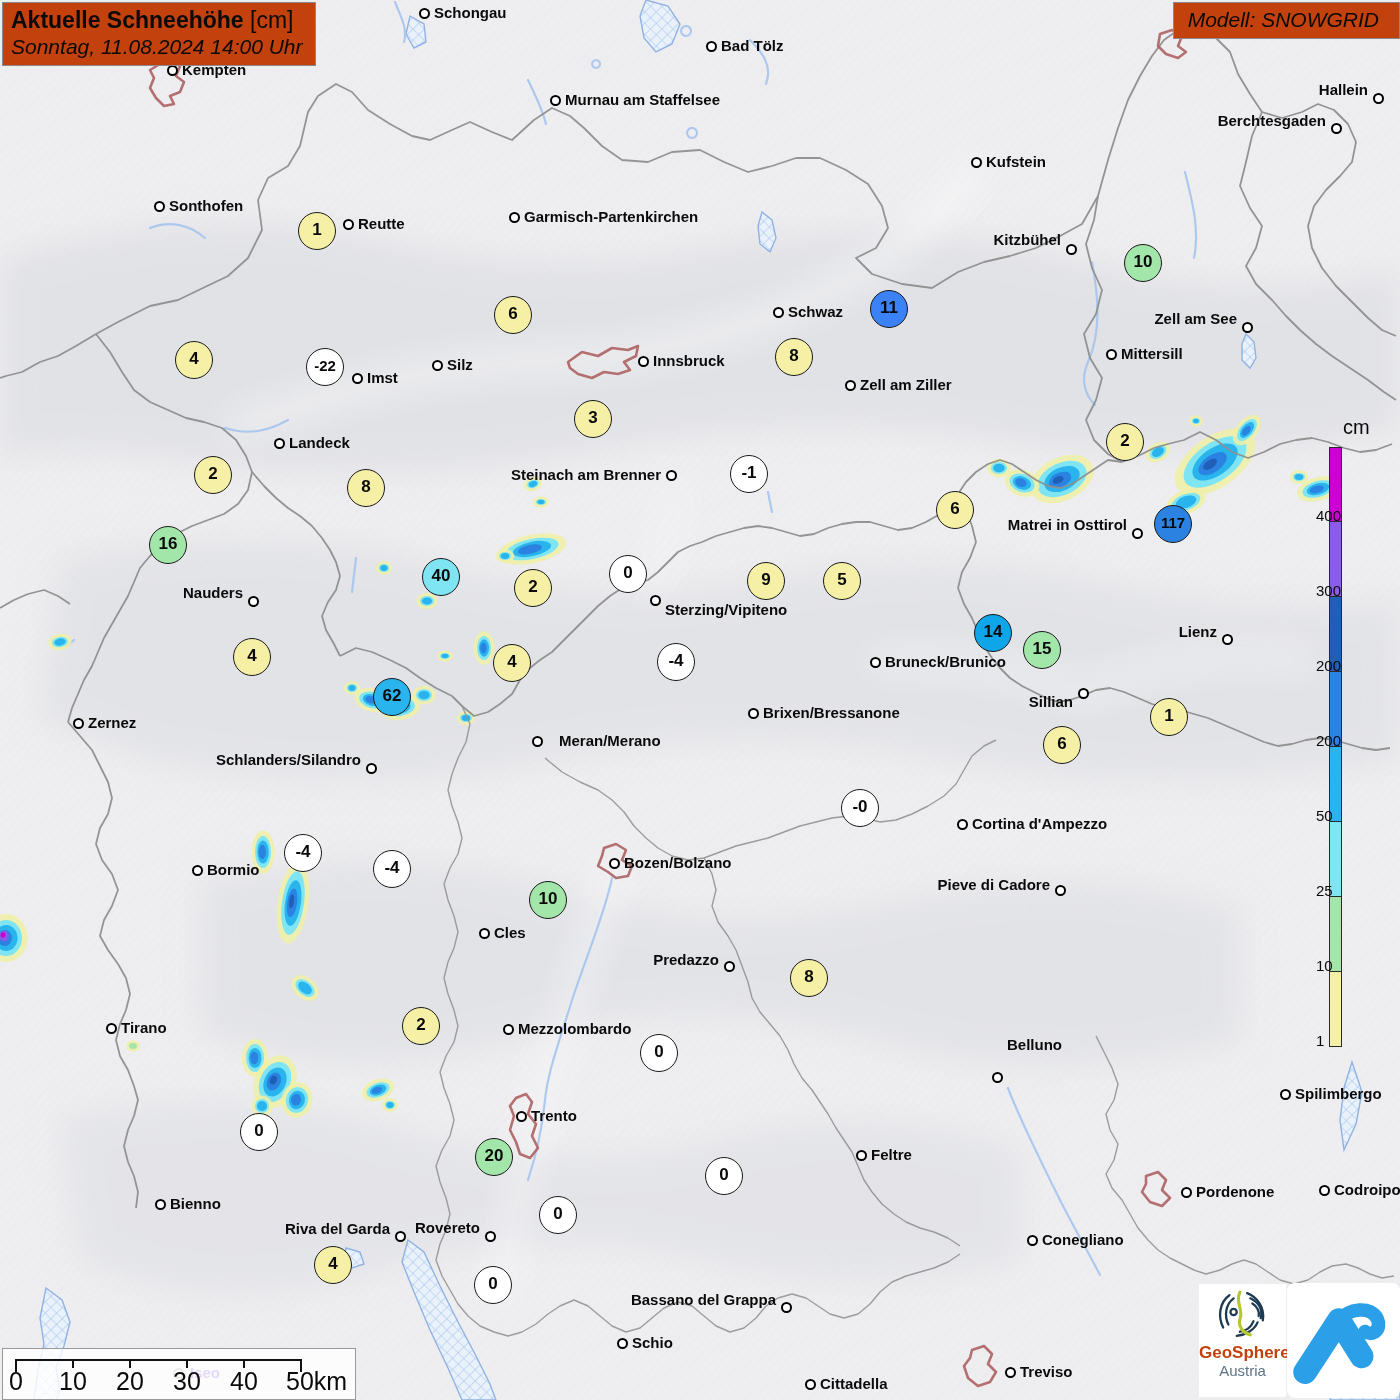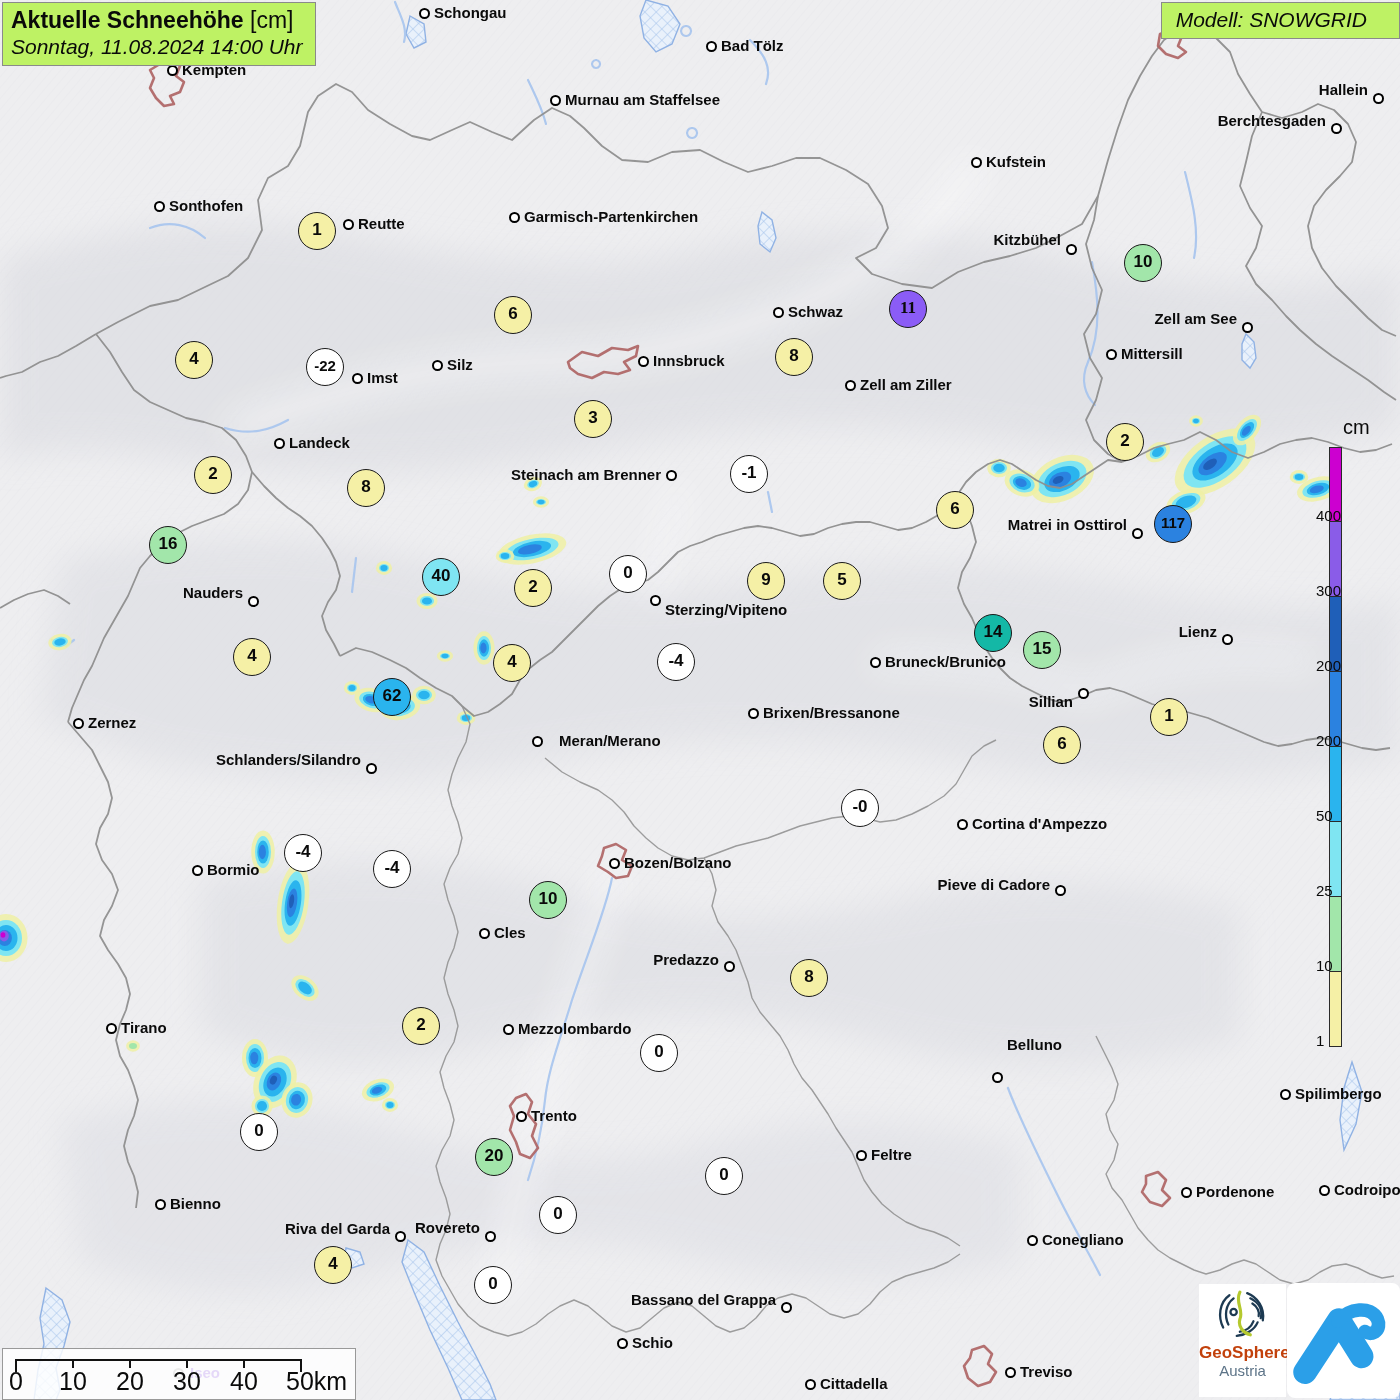--- a/index.html
+++ b/index.html
@@ -4,26 +4,26 @@
 <style>
   html,body{margin:0;padding:0;}
   #stage{position:relative;width:1400px;height:1400px;background:#ededef;overflow:hidden;
          font-family:"Liberation Sans",sans-serif;color:#0a0a0a;}
   svg.maplayer{position:absolute;left:0;top:0;z-index:0;}
   .city-dot{position:absolute;width:11px;height:11px;border:2.4px solid #000;border-radius:50%;
             background:#fff;box-sizing:border-box;z-index:2;}
   .city-label{position:absolute;font-size:15px;font-weight:bold;white-space:nowrap;line-height:18px;z-index:2;}
   .station{position:absolute;width:38px;height:38px;border-radius:50%;border:1.6px solid #1a1a1a;
            box-sizing:border-box;text-align:center;line-height:34px;font-weight:bold;font-size:17px;z-index:3;}
-  .panel{position:absolute;background:#bef264;border:1px solid #8a8a8a;z-index:6;}
+  .panel{position:absolute;background:#c2410c;border:1px solid #8a8a8a;z-index:6;}
   #title-box{left:2px;top:2px;padding:3px 12px 5px 8px;}
   #title-line1{font-size:23px;font-weight:bold;line-height:28px;}
   #title-line1 .unit{font-weight:normal;}
   #title-line2{font-size:21px;font-style:italic;line-height:26px;}
-  #model-box{top:2px;right:0;padding:5px 32px 6px 14px;font-size:21px;font-style:italic;}
+  #model-box{top:2px;right:0;padding:5px 20px 6px 14px;font-size:21px;font-style:italic;}
   #legend{position:absolute;left:1329px;top:447px;width:13px;z-index:6;}
   .leg-seg{width:13px;height:75px;border:1px solid #2a2a2a;border-top:none;box-sizing:border-box;}
   .leg-seg:first-child{border-top:1px solid #2a2a2a;}
   .leg-label{position:absolute;left:1316px;font-size:15px;z-index:6;}
   #legend-unit{position:absolute;left:1343px;top:416px;font-size:20px;z-index:6;}
   #scalebar{position:absolute;left:2px;top:1348px;width:352px;height:50px;
             background:rgba(255,255,255,0.82);border:1px solid #999;z-index:5;}
   .sb-line{position:absolute;background:#111;}
   .sb-label{position:absolute;top:18px;font-size:25px;}
   #iseo{z-index:1;}
@@ -443,36 +443,36 @@
       <div class="city-label" style="top: 1363px; left: 1020px;">Treviso</div>
       <div class="city-dot" style="left: 804.5px; top: 1378.5px;"></div>
       <div class="city-label" style="top: 1375px; left: 820px;">Cittadella</div>
     </div>
   <div id="stations-layer">
       <div class="station" style="left: 298px; top: 212px; background: rgb(245, 240, 166);">1</div>
       <div class="station" style="left: 494px; top: 296px; background: rgb(245, 240, 166);">6</div>
       <div class="station" style="left: 175px; top: 341px; background: rgb(245, 240, 166);">4</div>
       <div class="station" style="left: 306px; top: 348px; background: rgb(255, 255, 255); font-size: 15px;">-22</div>
       <div class="station" style="left: 1124px; top: 244px; background: rgb(162, 230, 170);">10</div>
-      <div class="station" style="left: 889px; top: 290px; background: #8b5cf6; font-family: Liberation Serif, serif;">11</div>
+      <div class="station" style="left: 870px; top: 290px; background: #3b82f6;">11</div>
       <div class="station" style="left: 775px; top: 338px; background: rgb(245, 240, 166);">8</div>
       <div class="station" style="left: 574px; top: 400px; background: rgb(245, 240, 166);">3</div>
       <div class="station" style="left: 1106px; top: 423px; background: rgb(245, 240, 166);">2</div>
       <div class="station" style="left: 730px; top: 455px; background: rgb(255, 255, 255);">-1</div>
       <div class="station" style="left: 194px; top: 456px; background: rgb(245, 240, 166);">2</div>
       <div class="station" style="left: 347px; top: 469px; background: rgb(245, 240, 166);">8</div>
       <div class="station" style="left: 149px; top: 526px; background: rgb(162, 230, 170);">16</div>
       <div class="station" style="left: 936px; top: 491px; background: rgb(245, 240, 166);">6</div>
       <div class="station" style="left: 1154px; top: 505px; background: rgb(43, 130, 224); font-size: 15px;">117</div>
       <div class="station" style="left: 422px; top: 558px; background: rgb(127, 229, 242);">40</div>
       <div class="station" style="left: 609px; top: 555px; background: rgb(255, 255, 255);">0</div>
       <div class="station" style="left: 514px; top: 569px; background: rgb(245, 240, 166);">2</div>
       <div class="station" style="left: 747px; top: 562px; background: rgb(245, 240, 166);">9</div>
       <div class="station" style="left: 823px; top: 562px; background: rgb(245, 240, 166);">5</div>
-      <div class="station" style="left: 974px; top: 614px; background: #14b8a6;">14</div>
+      <div class="station" style="left: 974px; top: 614px; background: #0ea5e9;">14</div>
       <div class="station" style="left: 1023px; top: 631px; background: rgb(162, 230, 170);">15</div>
       <div class="station" style="left: 233px; top: 638px; background: rgb(245, 240, 166);">4</div>
       <div class="station" style="left: 493px; top: 644px; background: rgb(245, 240, 166);">4</div>
       <div class="station" style="left: 657px; top: 643px; background: rgb(255, 255, 255);">-4</div>
       <div class="station" style="left: 373px; top: 678px; background: rgb(42, 180, 238);">62</div>
       <div class="station" style="left: 1150px; top: 698px; background: rgb(245, 240, 166);">1</div>
       <div class="station" style="left: 1043px; top: 726px; background: rgb(245, 240, 166);">6</div>
       <div class="station" style="left: 841px; top: 789px; background: rgb(255, 255, 255);">-0</div>
       <div class="station" style="left: 284px; top: 834px; background: rgb(255, 255, 255);">-4</div>
       <div class="station" style="left: 373px; top: 850px; background: rgb(255, 255, 255);">-4</div>

